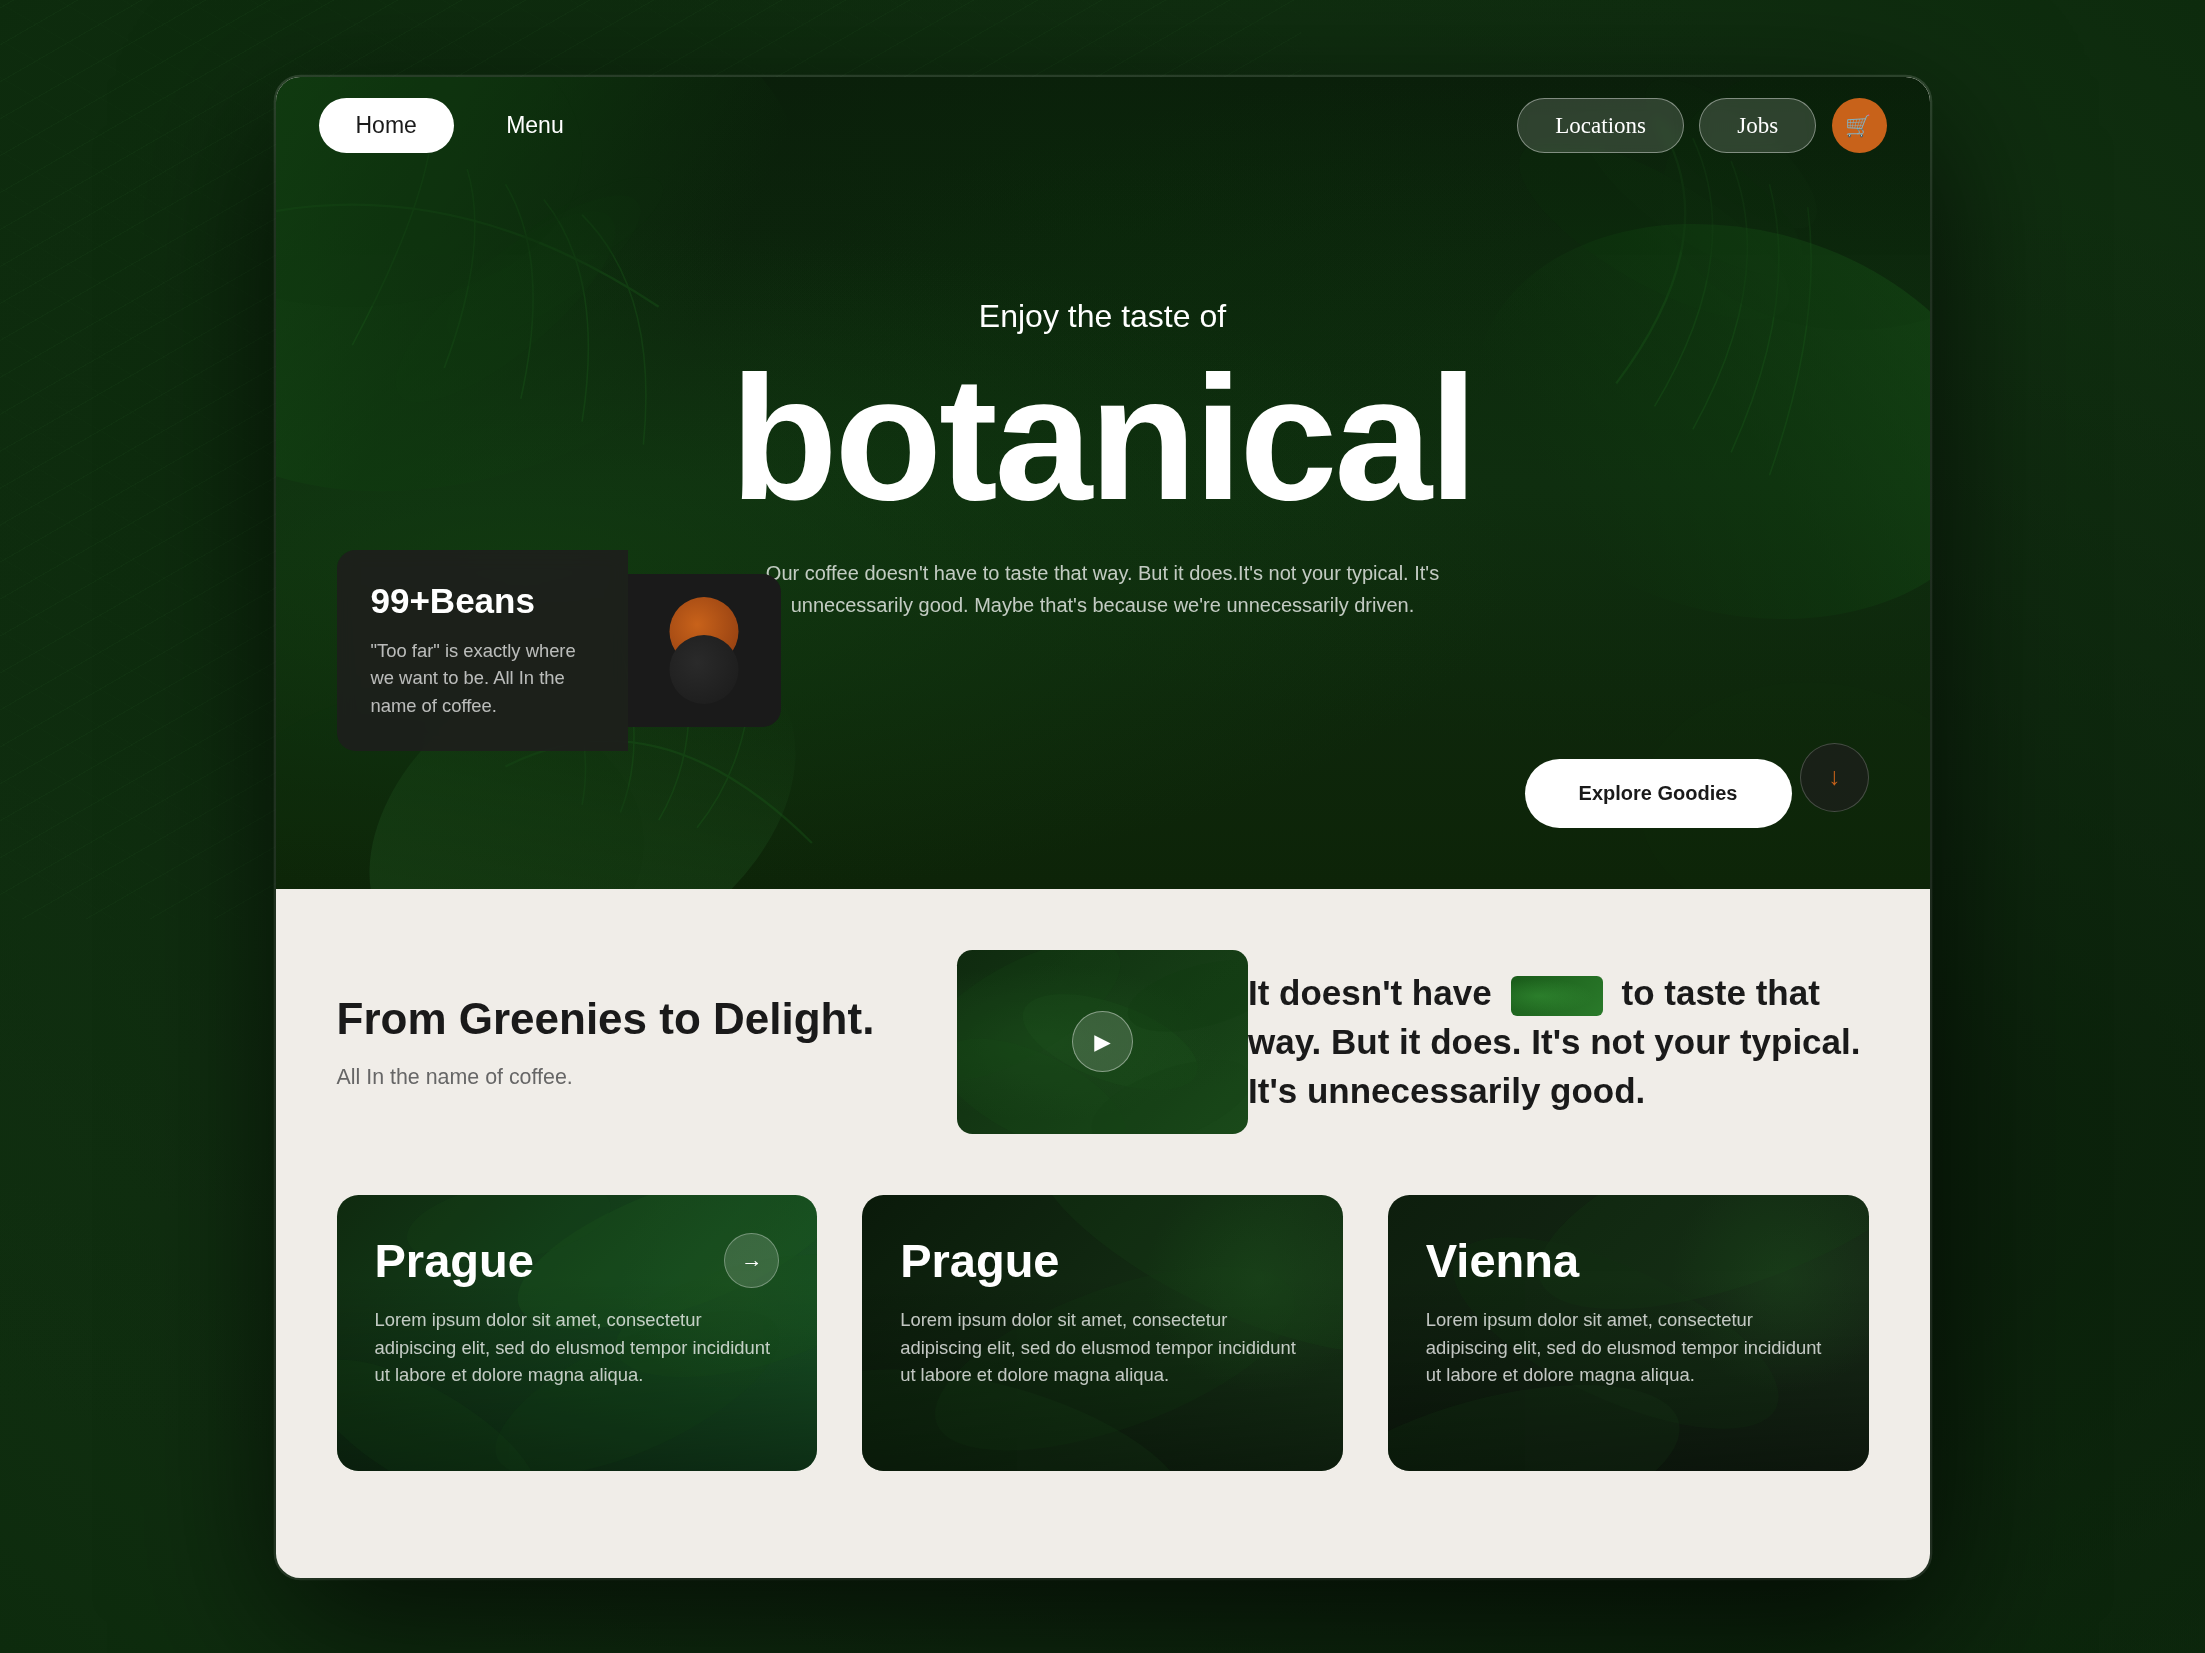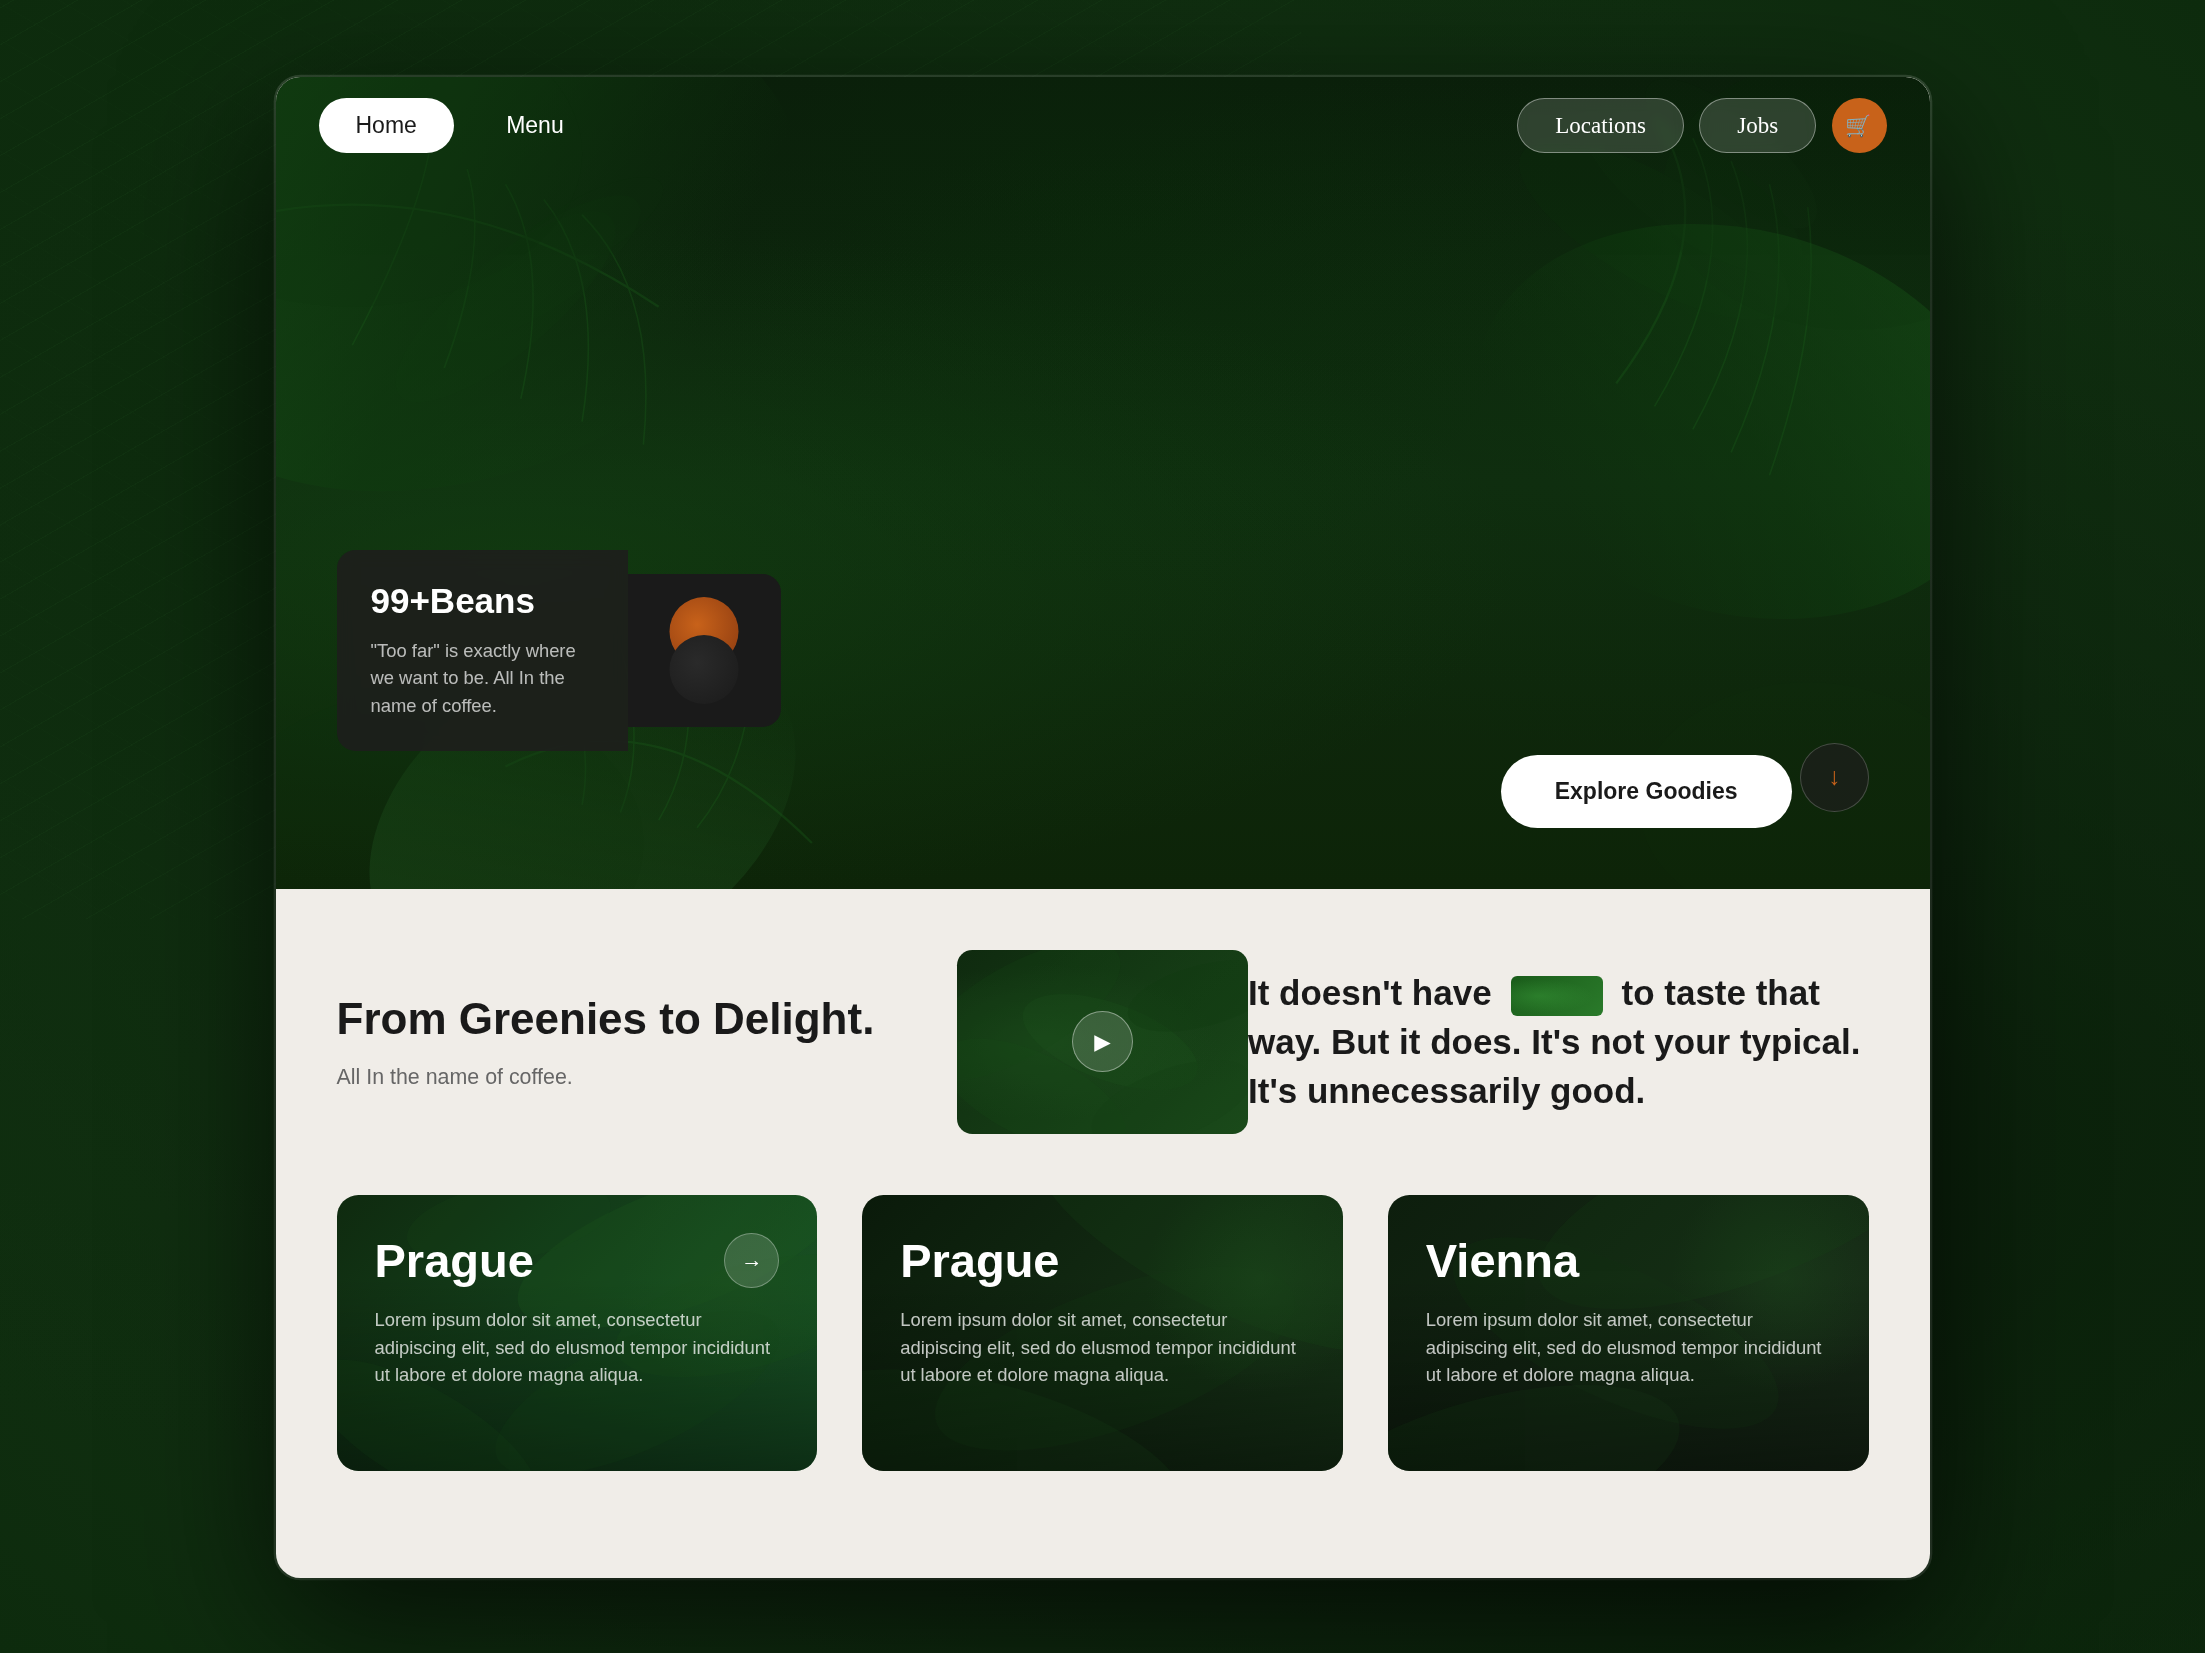--- a/index.html
+++ b/index.html
@@ -322,21 +322,21 @@
     
     .explore-btn {
       position: absolute;
       bottom: 61px;
       right: 138px;
       z-index: 3;
       padding: 23px 54px;
       border-radius: 77px;
       background: #fff;
       color: #1a1a1a;
-      font-size: 23px;
+      font-size: 20px;
       font-weight: 600;
       border: none;
       cursor: pointer;
     }
 
     
     .content-section {
       background: #f0ede8;
       padding: 61px 61px 46px;
       display: flex;
@@ -581,20 +581,25 @@
       <button class="nav-pill nav-pill-active">Home</button>
       <button class="nav-pill nav-pill-ghost">Menu</button>
       <div class="nav-spacer"></div>
       <button class="nav-pill nav-pill-outline">Locations</button>
       <button class="nav-pill nav-pill-outline">Jobs</button>
       <button class="cart-btn">
         <span>🛒</span>
       </button>
     </nav>
 
+    <div class="hero-content">
+      <p class="hero-subtitle">Enjoy the taste of</p>
+      <h1 class="hero-title">botanical</h1>
+      <p class="hero-desc">Our coffee doesn't have to taste that way. But it does.It's not your typical. It's unnecessarily good. Maybe that's because we're unnecessarily driven.</p>
+    </div>
 
     <div class="beans-card">
       <div class="beans-info">
         <div class="beans-number">99+Beans</div>
         <div class="beans-quote">"Too far" is exactly where we want to be. All In the name of coffee.</div>
       </div>
       <div class="beans-image">
         <div class="coffee-circles">
           <div class="coffee-circle-top"></div>
           <div class="coffee-circle-bottom"></div>

